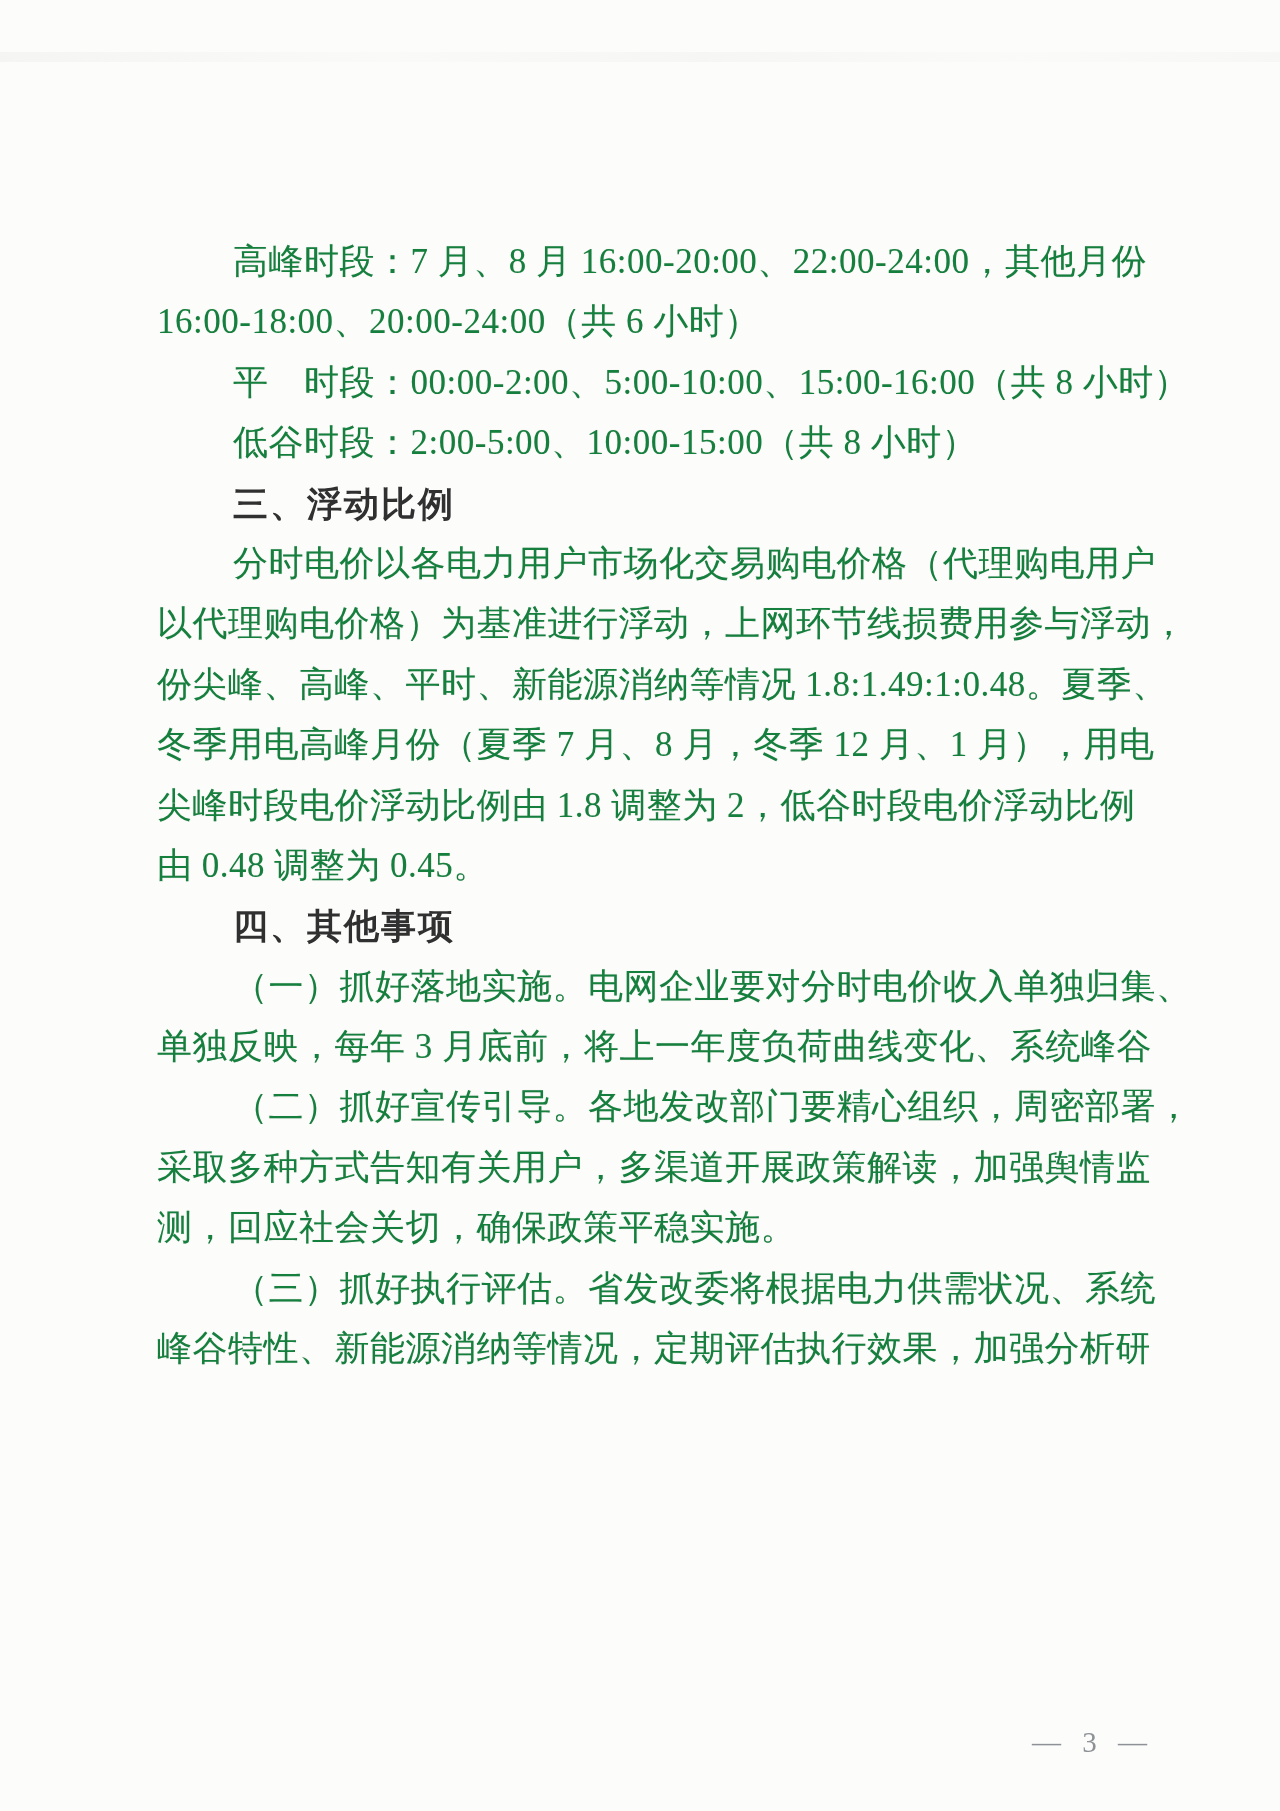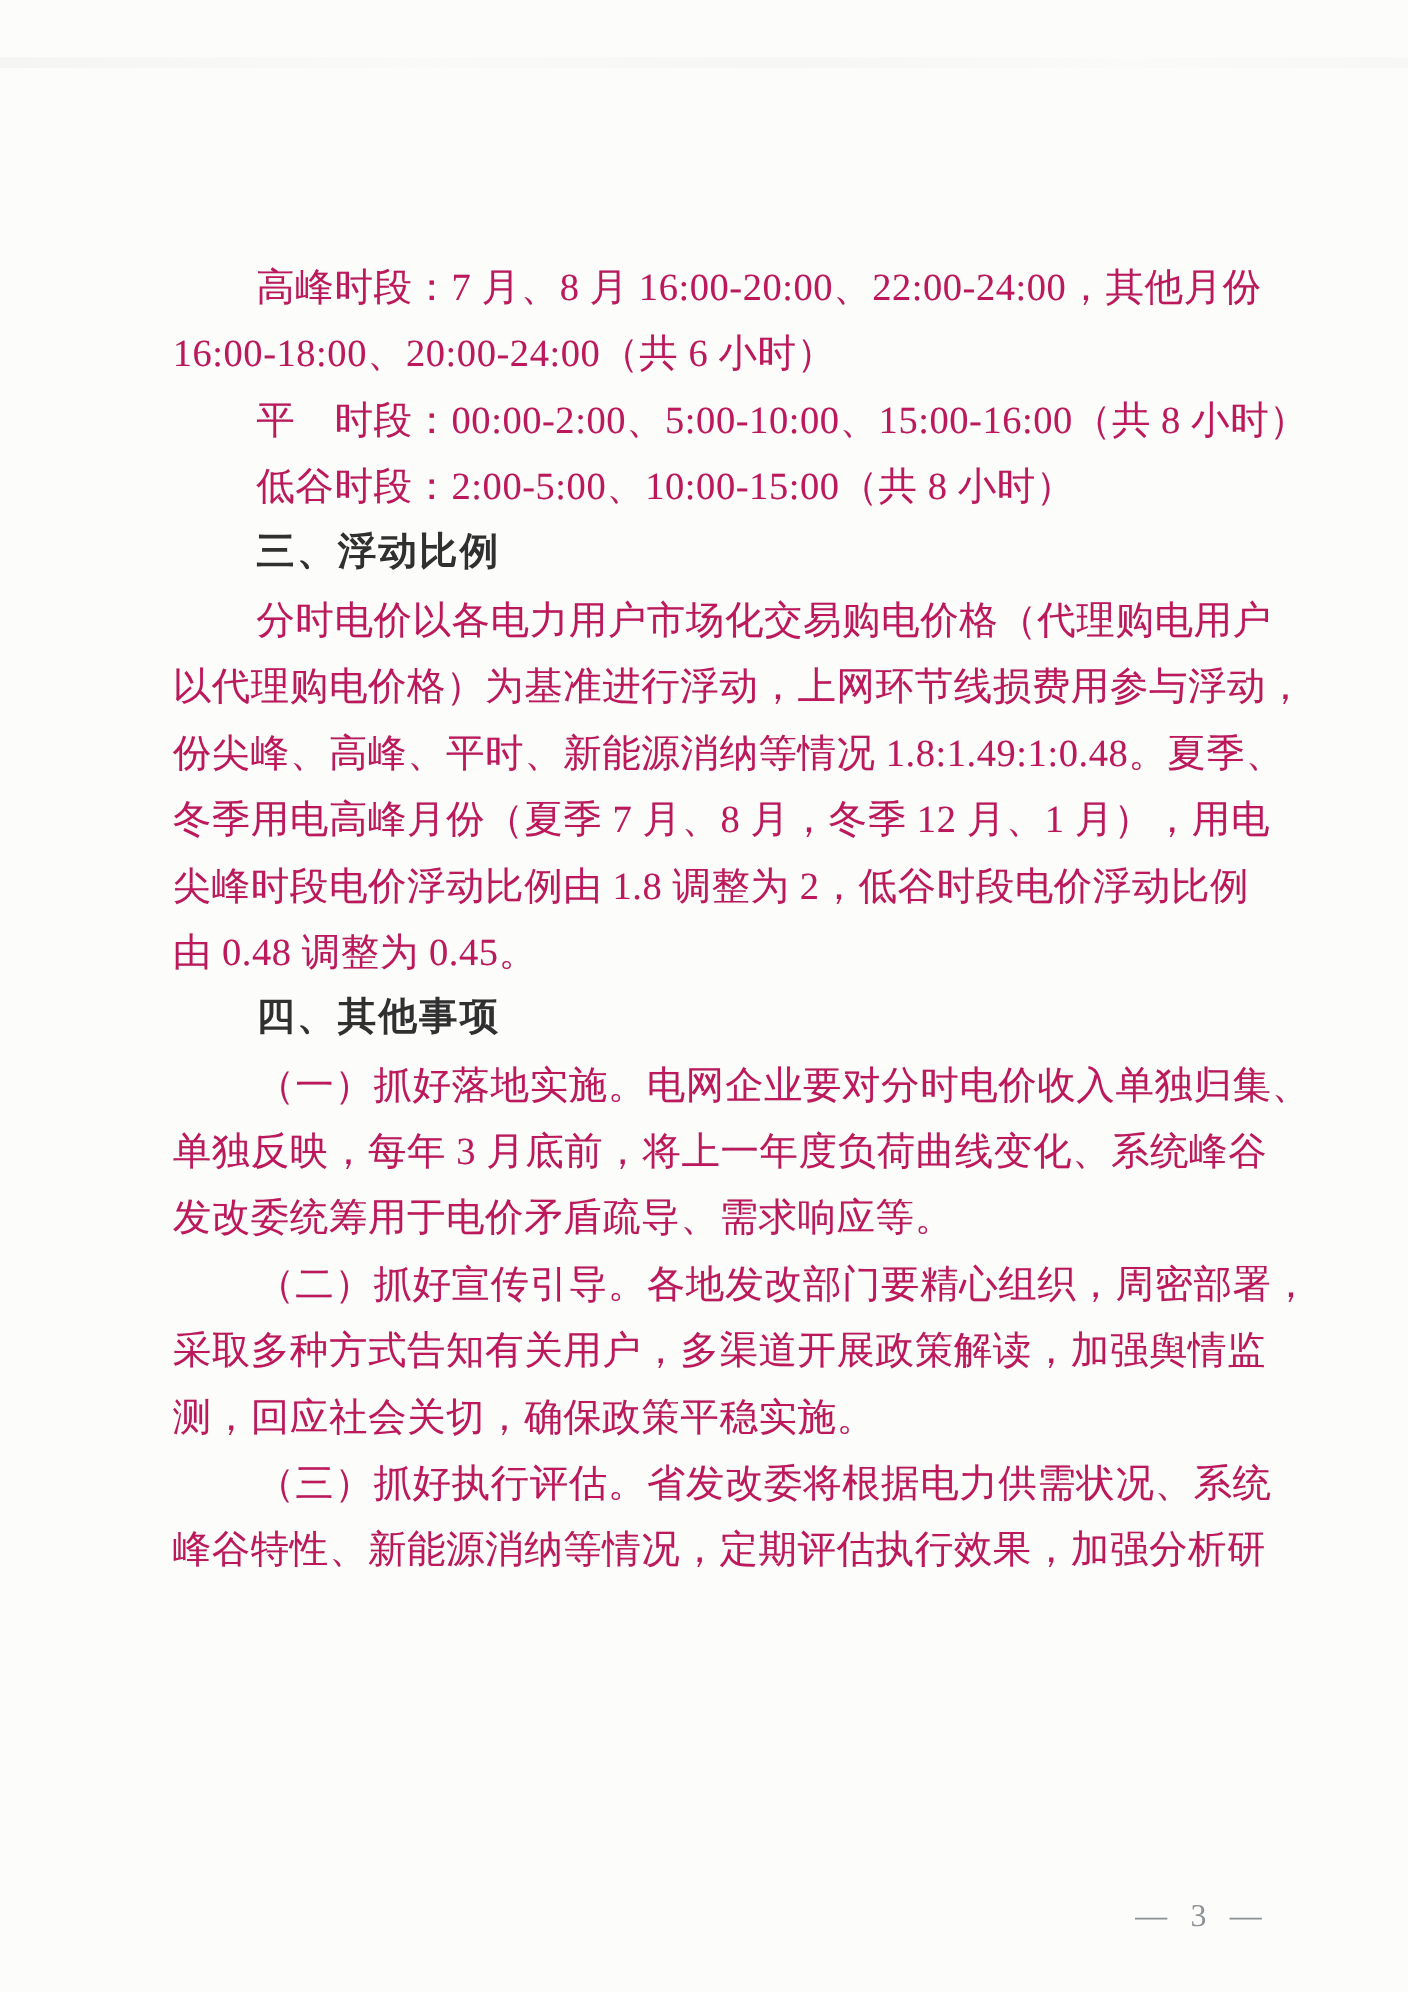--- a/index.html
+++ b/index.html
@@ -28,28 +28,28 @@
   .textblock {
     position: absolute;
     left: 157px;
     top: 232px;
     width: 992px;
   }
   .line {
     height: 60.4px;
     line-height: 60.4px;
     font-size: 35px;
-    color: #be185d;
+    color: #15803d;
     letter-spacing: 0.5px;
     white-space: nowrap;
     text-shadow: 0 0 1px rgba(90,90,90,0.25);
   }
   .indent { padding-left: 76px; }
   .heading {
-    font-family: Liberation Mono, monospace;
+    font-family: Liberation Sans, sans-serif;
     font-weight: 700;
     color: #303030;
     letter-spacing: 2px;
     text-shadow: none;
   }
   .pagenum {
     position: absolute;
     left: 1032px;
     top: 1724px;
     font-size: 29px;
@@ -76,21 +76,20 @@
     <div class="line indent">分时电价以各电力用户市场化交易购电价格（代理购电用户</div>
     <div class="line">以代理购电价格）为基准进行浮动，上网环节线损费用参与浮动，</div>
     <div class="line">份尖峰、高峰、平时、新能源消纳等情况 1.8:1.49:1:0.48。夏季、</div>
     <div class="line">冬季用电高峰月份（夏季 7 月、8 月，冬季 12 月、1 月），用电</div>
     <div class="line">尖峰时段电价浮动比例由 1.8 调整为 2，低谷时段电价浮动比例</div>
     <div class="line">由 0.48 调整为 0.45。</div>
 
     <div class="line indent heading">四、其他事项</div>
     <div class="line indent">（一）抓好落地实施。电网企业要对分时电价收入单独归集、</div>
     <div class="line">单独反映，每年 3 月底前，将上一年度负荷曲线变化、系统峰谷</div>
-    <div class="line">发改委统筹用于电价矛盾疏导、需求响应等。</div>
     <div class="line indent">（二）抓好宣传引导。各地发改部门要精心组织，周密部署，</div>
     <div class="line">采取多种方式告知有关用户，多渠道开展政策解读，加强舆情监</div>
     <div class="line">测，回应社会关切，确保政策平稳实施。</div>
     <div class="line indent">（三）抓好执行评估。省发改委将根据电力供需状况、系统</div>
     <div class="line">峰谷特性、新能源消纳等情况，定期评估执行效果，加强分析研</div>
   </div>
 
   <div class="pagenum">— 3 —</div>
 </div>
 

